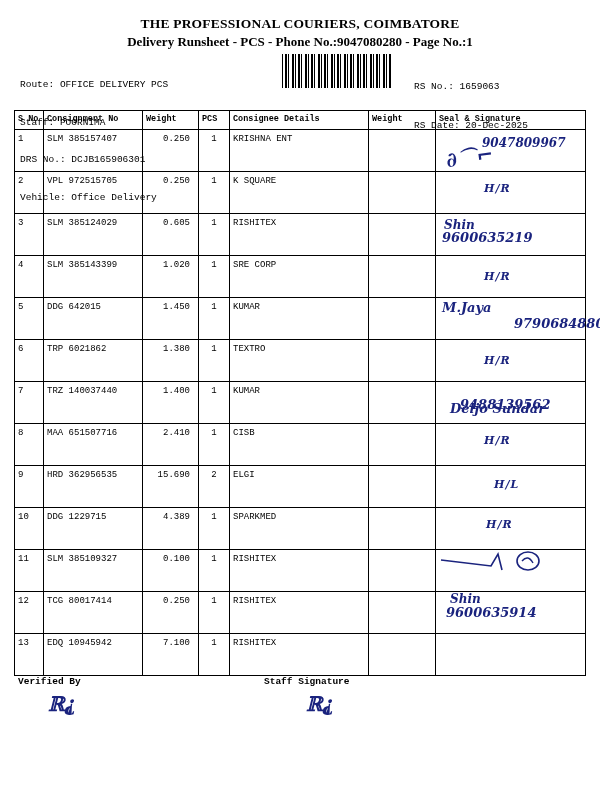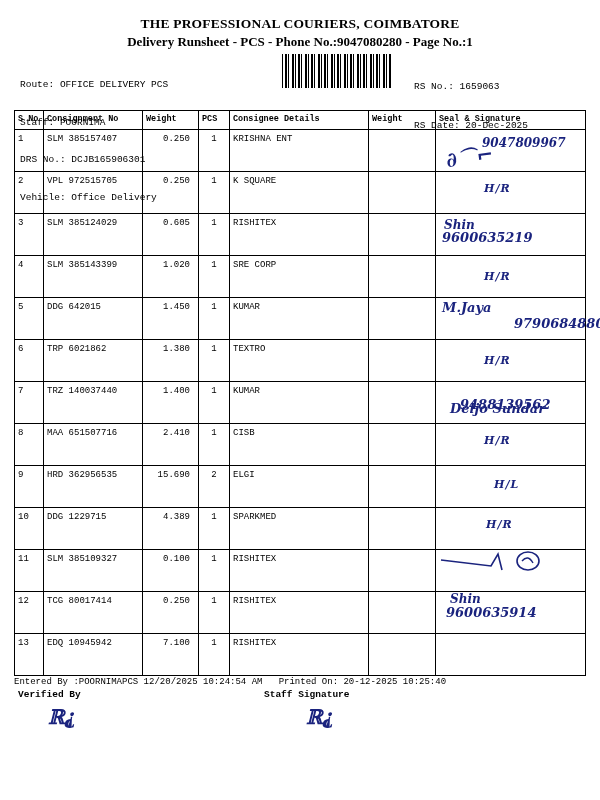--- a/index.html
+++ b/index.html
@@ -384,21 +384,20 @@
         <td>RISHITEX</td>
         <td></td>
         <td class="sig-cell">
           <div class="sigwrap"></div>
         </td>
       </tr>
     </tbody>
   </table>
 
   <div class="footer">
-    <div class="foot-line2">Entered By :POORNIMAPCS 12/20/2025 10:24:54 AM   Printed On: 20-12-2025 10:25:40</div>
   </div>
 
   <div class="sigrow">
     <div class="sig-verified">Verified By</div>
     <div class="sig-staff">Staff Signature</div>
     <span class="sig-mark" style="left:34px; top:16px;">ℝ⸘</span>
     <span class="sig-mark" style="left:292px; top:16px;">ℝ⸘</span>
   </div>
 
 </div>

